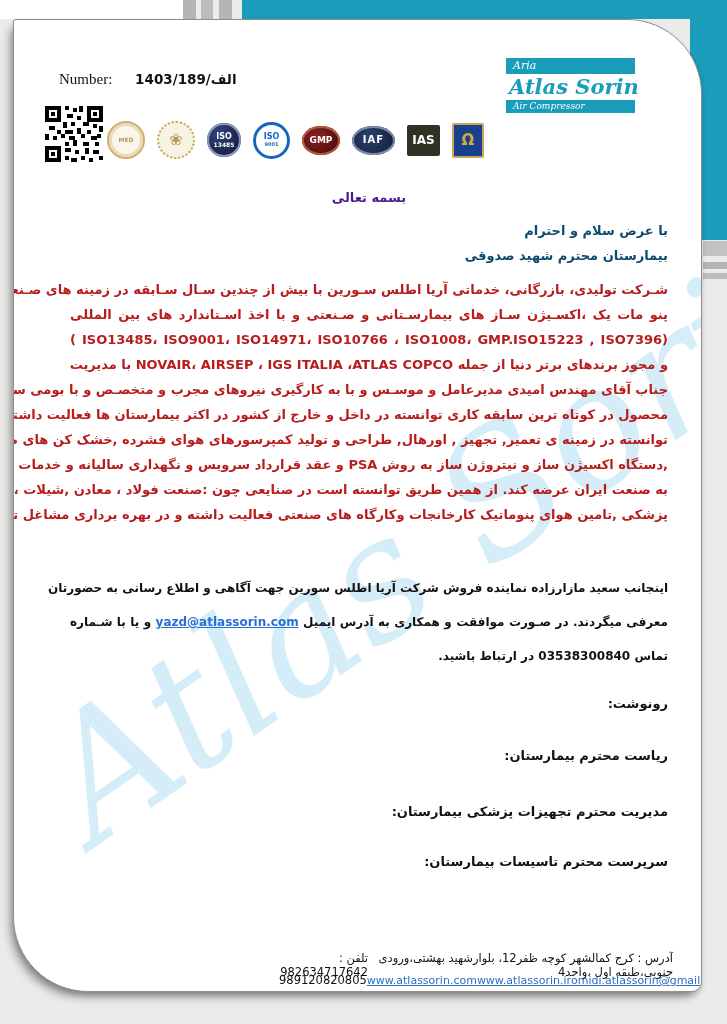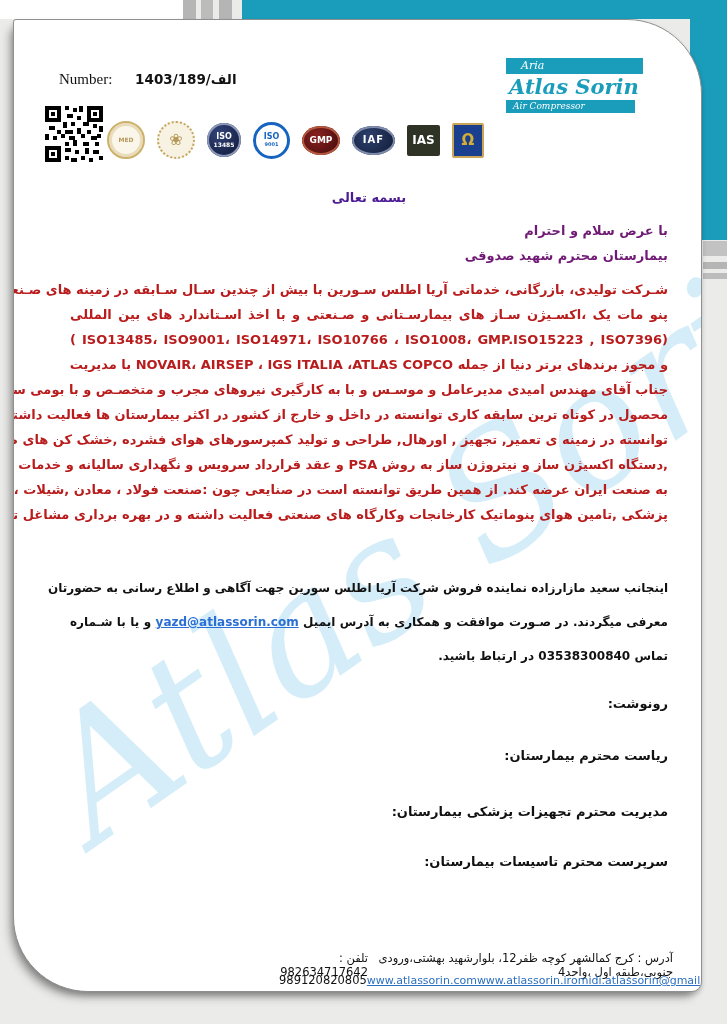--- a/index.html
+++ b/index.html
@@ -64,30 +64,30 @@
             box-shadow:inset 0 0 0 2px #b3573f;font-weight:bold;font-size:9px;}
   .iaf{width:43px;height:29px;border-radius:50%;
             background:radial-gradient(circle at 40% 35%,#2c3f6d,#101b33);
             box-shadow:inset 0 0 0 2px #7f8cab;font-weight:bold;font-size:10px;letter-spacing:1px;}
   .ias{width:33px;height:31px;background:#2f3326;font-weight:bold;font-size:12px;border-radius:2px;}
   .quality{width:28px;height:31px;background:#1b3f8f;border:2px solid #c9a558;
             color:#d4af37;font-weight:bold;font-size:15px;border-radius:2px;}
 
   .logo{position:absolute;left:492px;top:38px;width:180px;}
   .logo .bar{background:#1a9cbb;color:#fff;font-family:"DejaVu Serif",serif;font-style:italic;}
-  .logo .bar1{width:122px;height:16px;font-size:11px;padding-left:15px;line-height:15px;}
+  .logo .bar1{width:122px;height:16px;font-size:11px;padding-left:7px;line-height:15px;}
   .logo .mid{height:25px;color:#1a9cbb;font-family:"DejaVu Serif",serif;font-style:italic;
              font-weight:bold;font-size:21px;line-height:25px;padding-left:3px;white-space:nowrap;}
   .logo .bar2{width:122px;height:13px;font-size:9px;padding-left:7px;line-height:12px;margin-top:1px;}
 
   
   .doc-title{position:absolute;left:56px;right:33px;top:170px;text-align:center;
              font-weight:bold;font-size:13px;color:#4c1d95;}
   .greet{position:absolute;left:56px;right:33px;direction:rtl;text-align:right;
-         font-weight:bold;font-size:13px;color:#701a75;}
+         font-weight:bold;font-size:13px;color:#0c4a6e;}
   .g1{top:203px;} .g2{top:228px;}
 
   .p1{position:absolute;left:56px;right:33px;top:257px;}
   .bline{direction:rtl;text-align:justify;text-align-last:justify;height:25px;line-height:25px;
          font-weight:bold;font-size:13px;color:#b91c1c;white-space:nowrap;}
   .ltrline{direction:ltr;}
   .ltr-embed{direction:ltr;unicode-bidi:isolate;}
 
   .p2{position:absolute;left:56px;right:33px;top:551px;}
   .bline2{direction:rtl;text-align:justify;text-align-last:justify;height:34px;line-height:34px;

